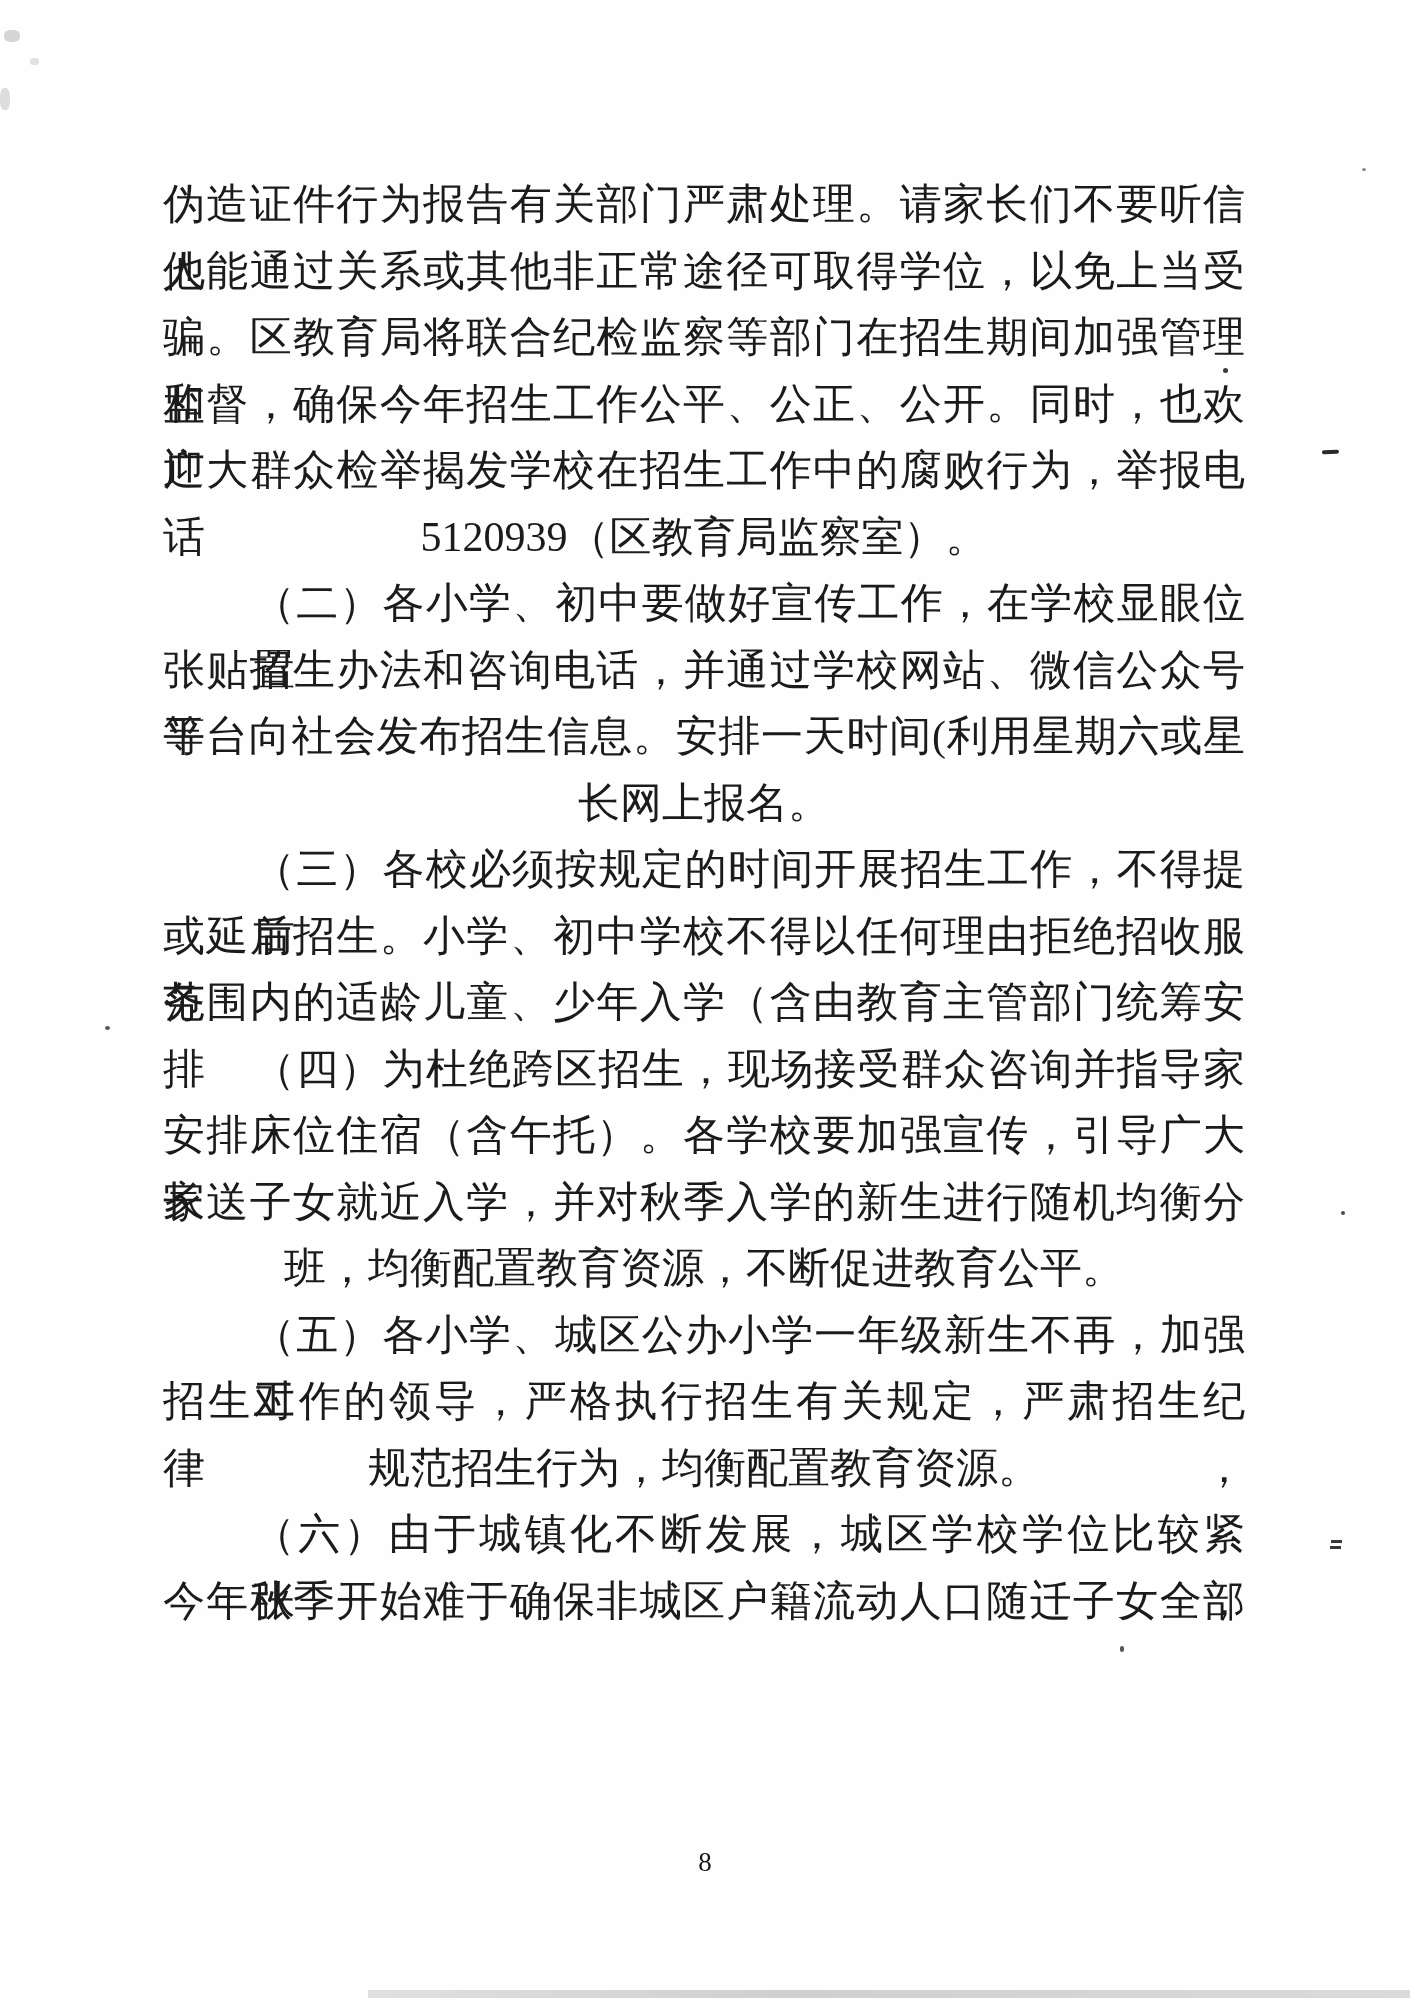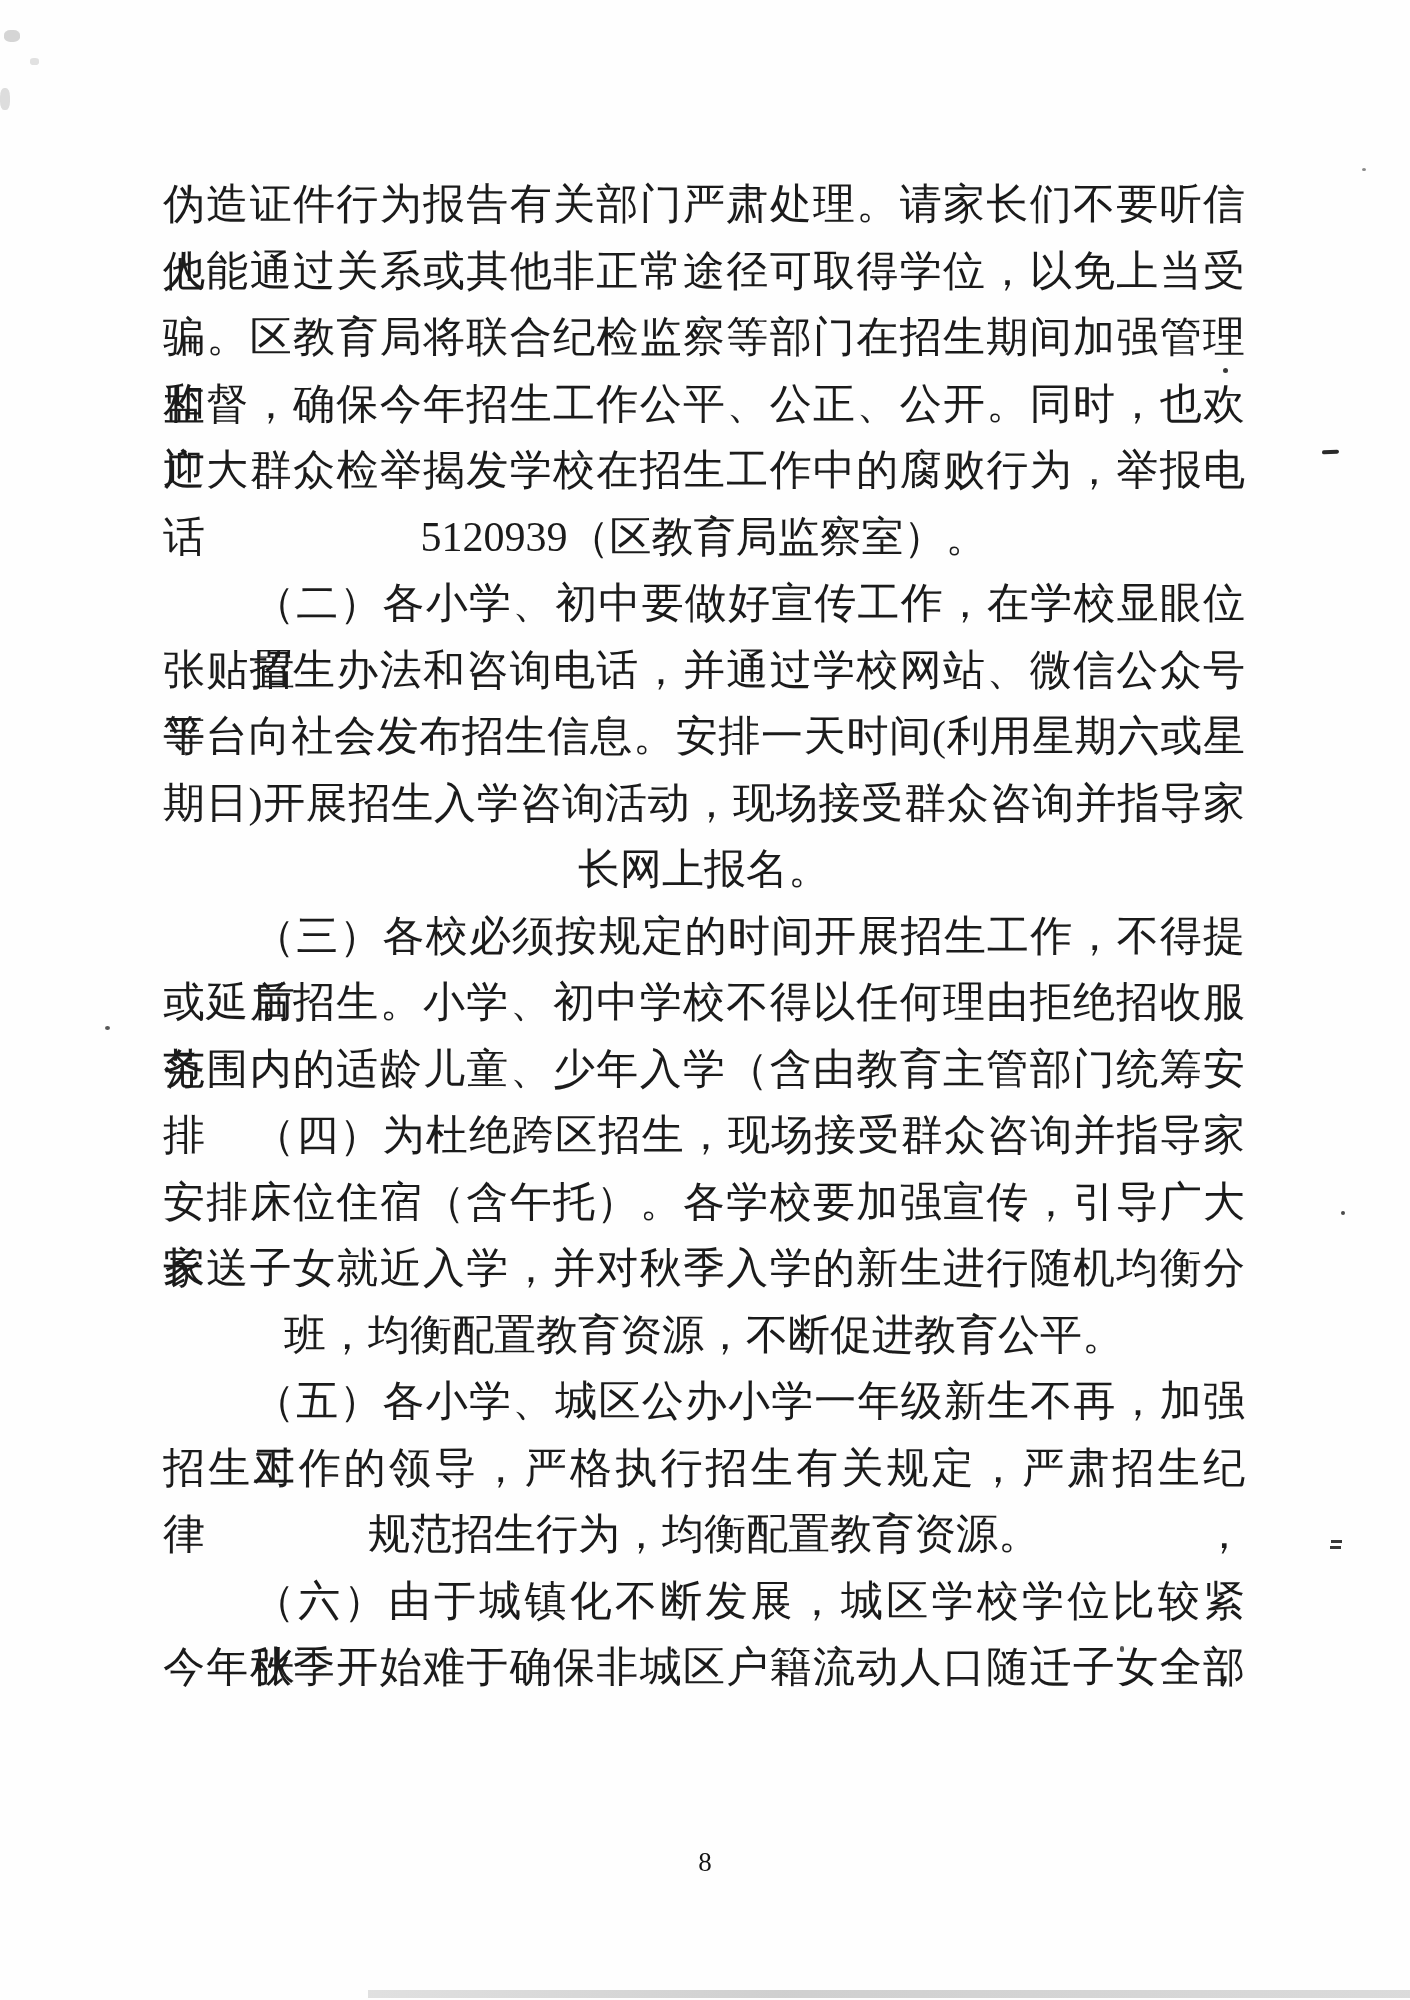--- a/index.html
+++ b/index.html
@@ -72,21 +72,20 @@
   <div class="text-block">
     <div class="line justify">伪造证件行为报告有关部门严肃处理。请家长们不要听信他</div>
     <div class="line justify">人能通过关系或其他非正常途径可取得学位，以免上当受</div>
     <div class="line justify">骗。区教育局将联合纪检监察等部门在招生期间加强管理和</div>
     <div class="line justify">监督，确保今年招生工作公平、公正、公开。同时，也欢迎</div>
     <div class="line justify">广大群众检举揭发学校在招生工作中的腐败行为，举报电话</div>
     <div class="line">5120939（区教育局监察室）。</div>
     <div class="line justify indent">（二）各小学、初中要做好宣传工作，在学校显眼位置</div>
     <div class="line justify">张贴招生办法和咨询电话，并通过学校网站、微信公众号等</div>
     <div class="line justify">平台向社会发布招生信息。安排一天时间(利用星期六或星</div>
-    <div class="line justify">期日)开展招生入学咨询活动，现场接受群众咨询并指导家</div>
     <div class="line">长网上报名。</div>
     <div class="line justify indent">（三）各校必须按规定的时间开展招生工作，不得提前</div>
     <div class="line justify">或延后招生。小学、初中学校不得以任何理由拒绝招收服务</div>
     <div class="line justify">范围内的适龄儿童、少年入学（含由教育主管部门统筹安排</div>
     <div class="line justify indent">（四）为杜绝跨区招生，现场接受群众咨询并指导家</div>
     <div class="line justify">安排床位住宿（含午托）。各学校要加强宣传，引导广大家</div>
     <div class="line justify">长送子女就近入学，并对秋季入学的新生进行随机均衡分</div>
     <div class="line">班，均衡配置教育资源，不断促进教育公平。</div>
     <div class="line justify indent">（五）各小学、城区公办小学一年级新生不再，加强对</div>
     <div class="line justify">招生工作的领导，严格执行招生有关规定，严肃招生纪律，</div>

